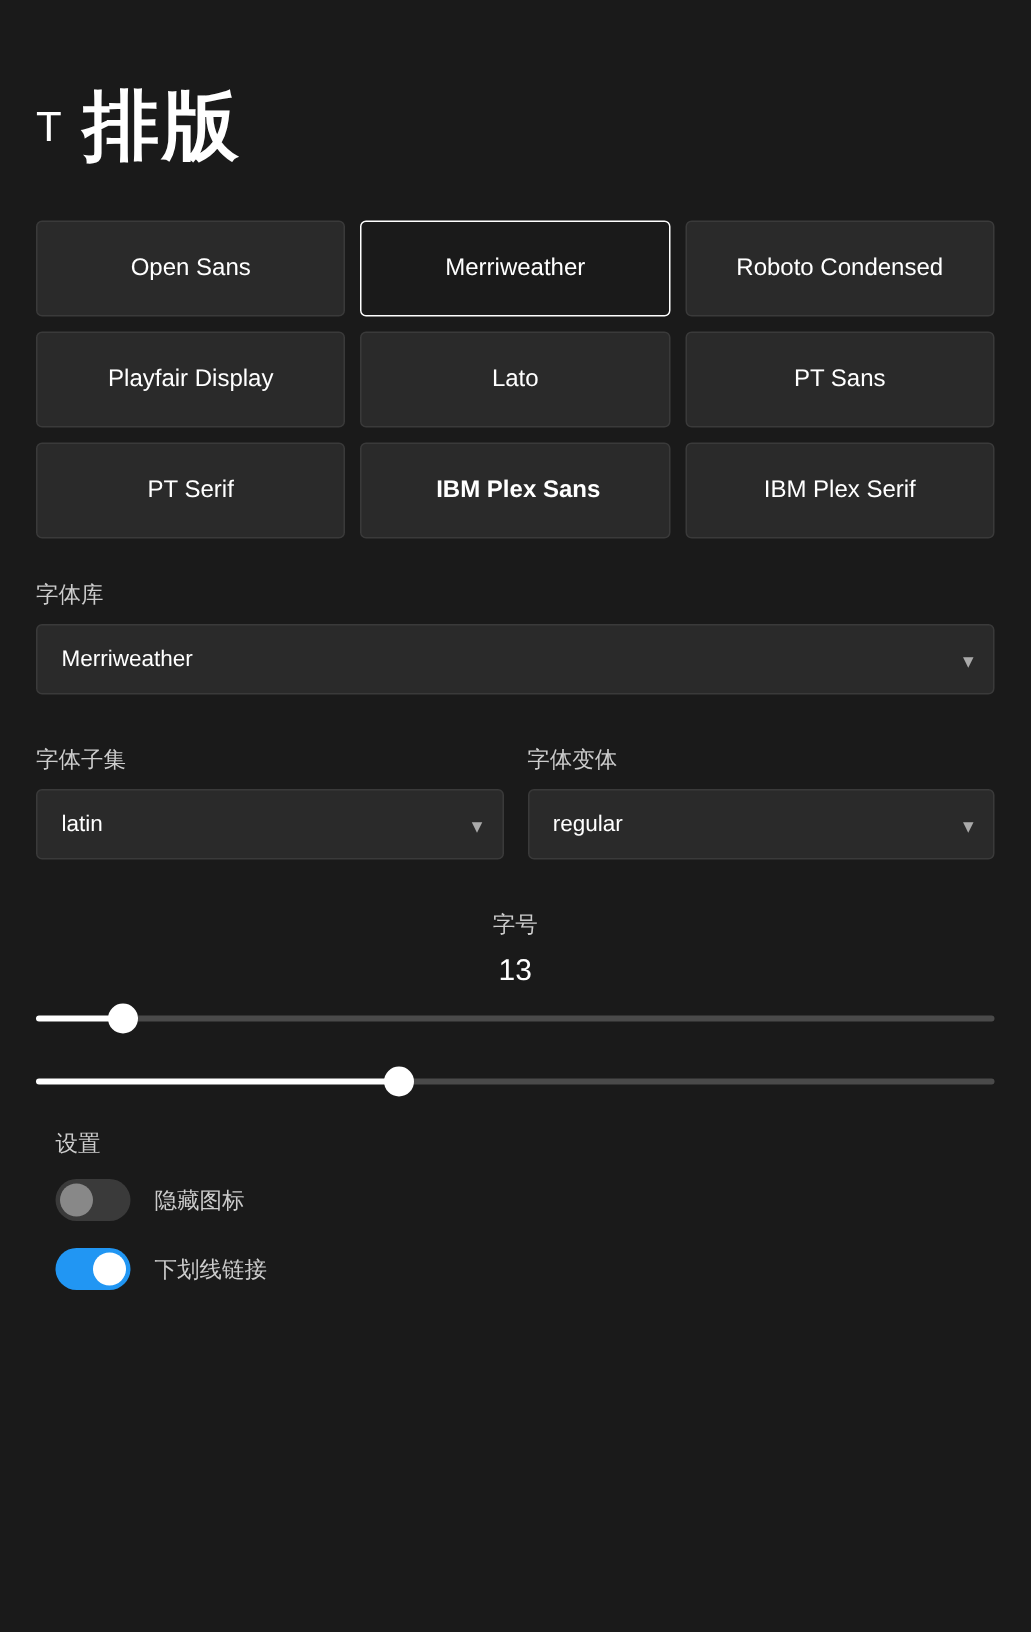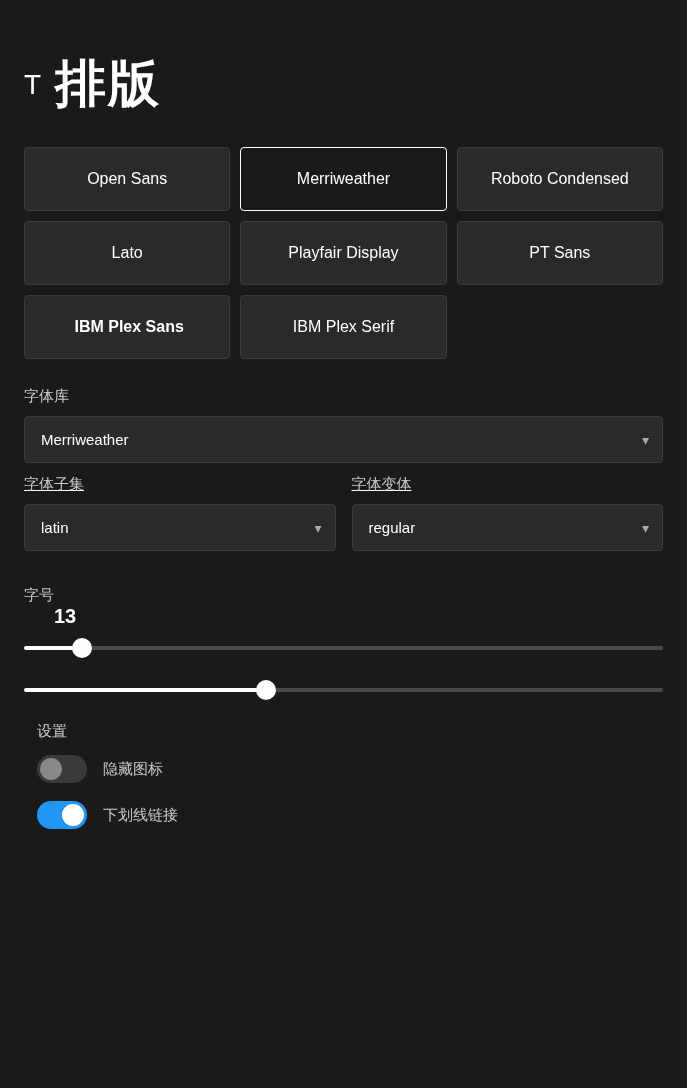--- a/index.html
+++ b/index.html
@@ -68,21 +68,21 @@
     }
 
     .section-label {
       font-size: 15px;
       color: #cccccc;
       margin-bottom: 10px;
       font-weight: 400;
     }
 
     .font-library-section {
-      margin-bottom: 12px;
+      margin-bottom: 34px;
     }
 
     .select-wrapper {
       position: relative;
       width: 100%;
     }
 
     .select-box {
       width: 100%;
       background-color: #2a2a2a;
@@ -103,45 +103,44 @@
       transform: translateY(-50%);
       color: #aaaaaa;
       pointer-events: none;
       font-size: 14px;
     }
 
     .two-col-section {
       display: grid;
       grid-template-columns: 1fr 1fr;
       gap: 16px;
-      margin-bottom: 22px;
-      text-decoration: underline;
+      margin-bottom: 34px;
     }
 
     .col-section {
       display: flex;
       flex-direction: column;
     }
 
     .slider-section {
       margin-bottom: 22px;
     }
 
     .slider-header {
       display: flex;
       align-items: center;
       justify-content: flex-start;
       margin-bottom: 10px;
+      flex-direction: column;
     }
 
     .slider-value {
       font-size: 20px;
-      font-weight: 700;
-      color: #ffffff;
-      margin-top: 32px;
+      font-weight: 400;
+      color: #ffffff;
     }
 
     .slider-container {
       position: relative;
       width: 100%;
       height: 20px;
       display: flex;
       align-items: center;
     }
 
@@ -247,23 +246,24 @@
 
 <div class="page-header">
   <span class="header-icon">T</span>
   <h1 class="page-title">排版</h1>
 </div>
 
 <div class="font-grid" id="font-grid">
 <button class="font-button">Open Sans</button>
     <button class="font-button active">Merriweather</button>
     <button class="font-button">Roboto Condensed</button>
+    <button class="font-button">Playfair Display</button>
     <button class="font-button">Lato</button>
-    <button class="font-button">Playfair Display</button>
     <button class="font-button">PT Sans</button>
+    <button class="font-button">PT Serif</button>
     <button class="font-button bold-font">IBM Plex Sans</button>
     <button class="font-button">IBM Plex Serif</button>
   </div>
 
 <div class="font-library-section">
   <div class="section-label">字体库</div>
   <div class="select-wrapper">
     <select class="select-box" id="font-library-select">
     <option value="Open Sans">Open Sans</option><option value="Merriweather" selected="">Merriweather</option><option value="Roboto Condensed">Roboto Condensed</option><option value="Playfair Display">Playfair Display</option><option value="Lato">Lato</option><option value="Lora">Lora</option><option value="PT Sans">PT Sans</option><option value="PT Serif">PT Serif</option><option value="IBM Plex Sans">IBM Plex Sans</option><option value="IBM Plex Serif">IBM Plex Serif</option></select>
     <span class="select-arrow">▾</span>

